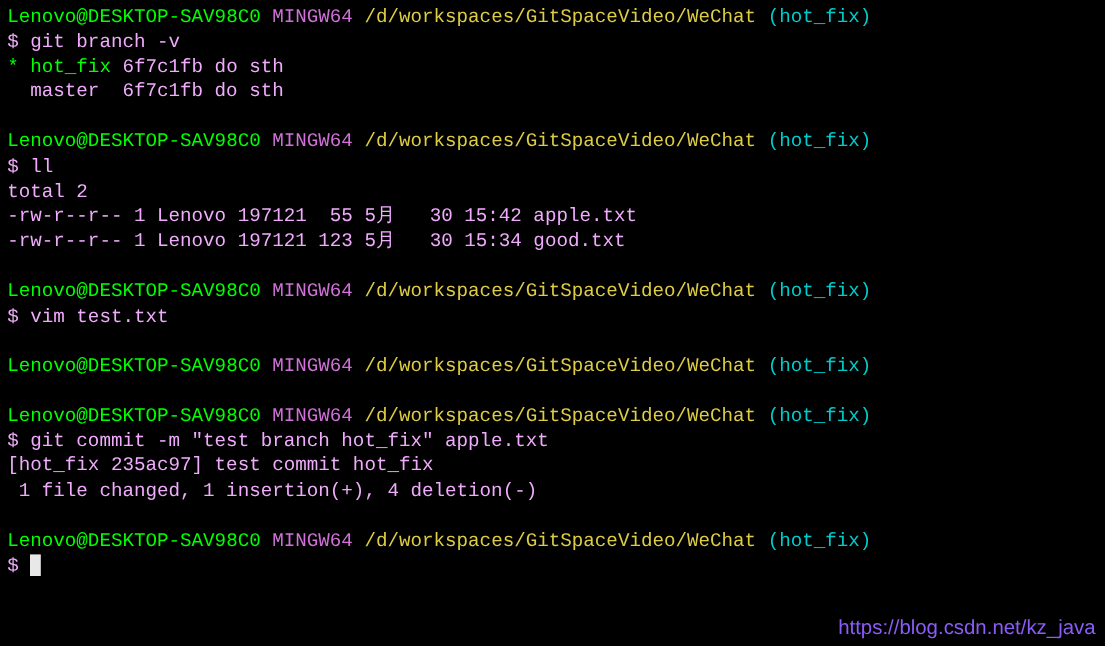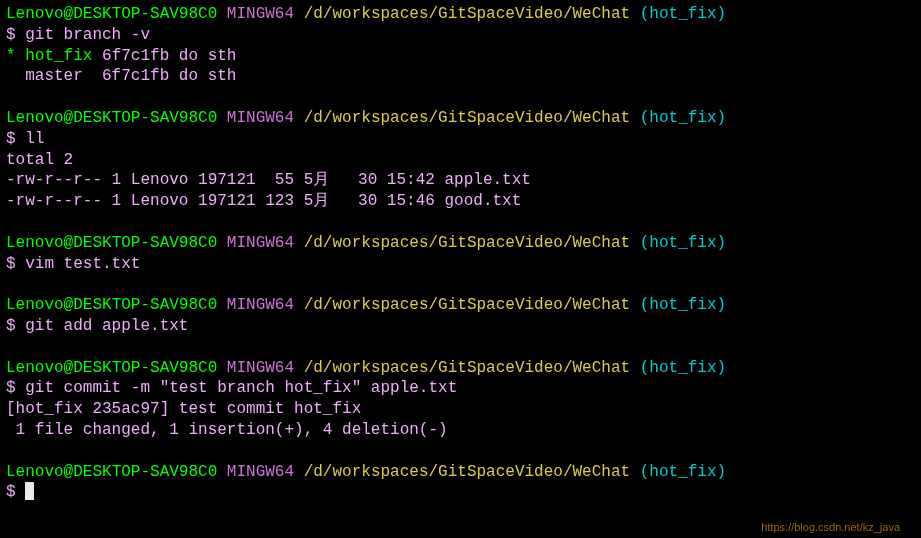--- a/index.html
+++ b/index.html
@@ -37,46 +37,45 @@
       display: inline-block;
       width: 9px;
       height: 18px;
       background: #e8e8e8;
       vertical-align: text-bottom;
       margin-bottom: 1px;
     }
     .watermark {
       position: absolute;
       bottom: 4px;
-      right: 21px;
-      color: #a16207;
-      font-size: 11px;
+      right: 8px;
+      color: #8b5cf6;
+      font-size: 17px;
       font-family: Arial, sans-serif;
     }
   </style>
 </head>
 <body>
 
 <div class="terminal" id="term">
     <div class="line"><span class="user">Lenovo</span><span class="at">@</span><span class="host">DESKTOP-SAV98C0</span><span class="mingw"> MINGW64</span><span class="path"> /d/workspaces/GitSpaceVideo/WeChat</span><span class="branch-indicator"> (hot_fix)</span></div>
     <div class="line"><span class="white">$ git branch -v</span></div>
     <div class="line"><span class="green-text">* hot_fix</span><span class="white"> 6f7c1fb do sth</span></div>
     <div class="line white">  master  6f7c1fb do sth</div>
     <div class="line"> </div>
     <div class="line"><span class="user">Lenovo</span><span class="at">@</span><span class="host">DESKTOP-SAV98C0</span><span class="mingw"> MINGW64</span><span class="path"> /d/workspaces/GitSpaceVideo/WeChat</span><span class="branch-indicator"> (hot_fix)</span></div>
     <div class="line"><span class="white">$ ll</span></div>
     <div class="line white">total 2</div>
     <div class="line white">-rw-r--r-- 1 Lenovo 197121  55 5月   30 15:42 apple.txt</div>
-    <div class="line white">-rw-r--r-- 1 Lenovo 197121 123 5月   30 15:46 good.txt</div>
+    <div class="line white">-rw-r--r-- 1 Lenovo 197121 123 5月   30 15:34 good.txt</div>
     <div class="line"> </div>
     <div class="line"><span class="user">Lenovo</span><span class="at">@</span><span class="host">DESKTOP-SAV98C0</span><span class="mingw"> MINGW64</span><span class="path"> /d/workspaces/GitSpaceVideo/WeChat</span><span class="branch-indicator"> (hot_fix)</span></div>
     <div class="line"><span class="white">$ vim test.txt</span></div>
     <div class="line"> </div>
     <div class="line"><span class="user">Lenovo</span><span class="at">@</span><span class="host">DESKTOP-SAV98C0</span><span class="mingw"> MINGW64</span><span class="path"> /d/workspaces/GitSpaceVideo/WeChat</span><span class="branch-indicator"> (hot_fix)</span></div>
-    <div class="line"><span class="white">$ git add apple.txt</span></div>
     <div class="line"> </div>
     <div class="line"><span class="user">Lenovo</span><span class="at">@</span><span class="host">DESKTOP-SAV98C0</span><span class="mingw"> MINGW64</span><span class="path"> /d/workspaces/GitSpaceVideo/WeChat</span><span class="branch-indicator"> (hot_fix)</span></div>
     <div class="line"><span class="white">$ git commit -m "test branch hot_fix" apple.txt</span></div>
     <div class="line white">[hot_fix 235ac97] test commit hot_fix</div>
     <div class="line white"> 1 file changed, 1 insertion(+), 4 deletion(-)</div>
     <div class="line"> </div>
     <div class="line"><span class="user">Lenovo</span><span class="at">@</span><span class="host">DESKTOP-SAV98C0</span><span class="mingw"> MINGW64</span><span class="path"> /d/workspaces/GitSpaceVideo/WeChat</span><span class="branch-indicator"> (hot_fix)</span></div>
     <div class="line"><span class="white">$ </span><span class="cursor"></span></div>
   </div>
 <div class="watermark">https://blog.csdn.net/kz_java</div>

